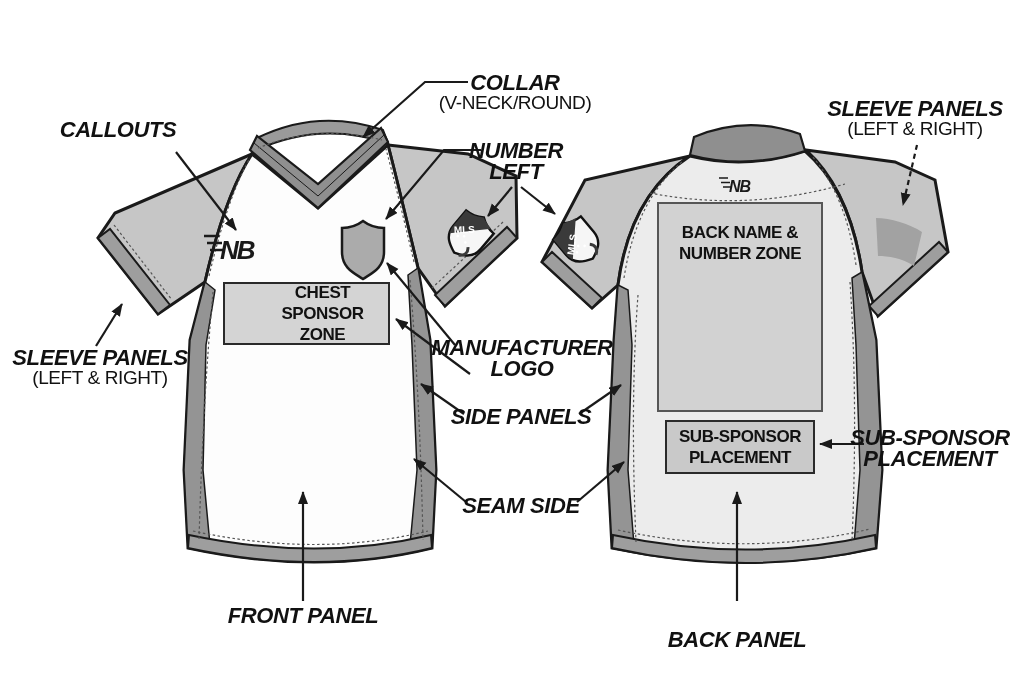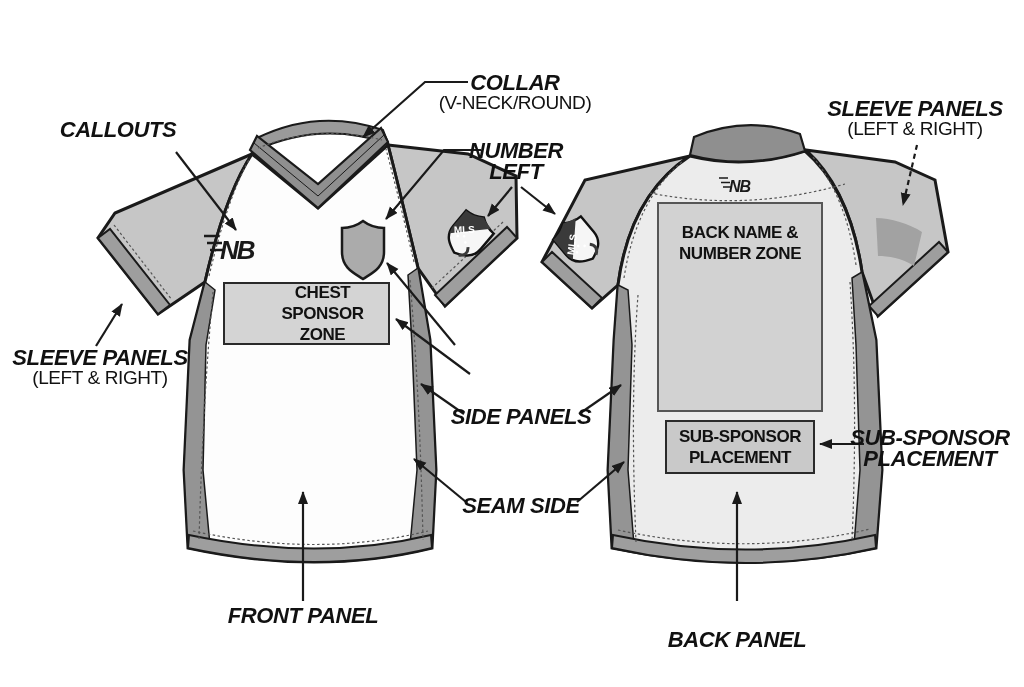--- a/index.html
+++ b/index.html
@@ -152,20 +152,24 @@
   <div class="b">LEFT</div>
 </div>
 <div class="lbl" id="lbl-slpanels-tr">
   <div class="b">SLEEVE PANELS</div>
   <div class="r">(LEFT &amp; RIGHT)</div>
 </div>
 <div class="lbl" id="lbl-slpanels-l">
   <div class="b">SLEEVE PANELS</div>
   <div class="r">(LEFT &amp; RIGHT)</div>
 </div>
+<div class="lbl" id="lbl-manu">
+  <div class="b">MANUFACTURER</div>
+  <div class="b">LOGO</div>
+</div>
 <div class="lbl" id="lbl-sidepanels">
   <div class="b">SIDE PANELS</div>
 </div>
 <div class="lbl" id="lbl-seamlines">
   <div class="b">SEAM SIDE</div>
 </div>
 <div class="lbl" id="lbl-frontpanel">
   <div class="b">FRONT PANEL</div>
 </div>
 <div class="lbl" id="lbl-backpanel">

